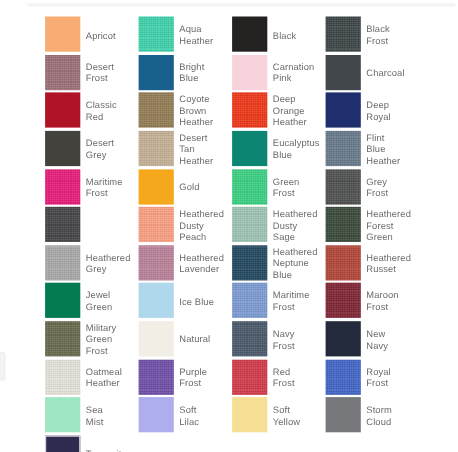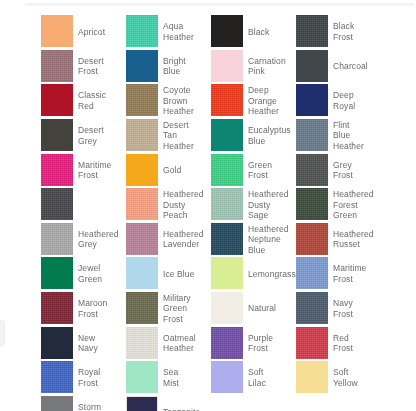--- a/index.html
+++ b/index.html
@@ -223,24 +223,20 @@
       </div>
       <div class="swatch-cell">
         <div class="swatch-chip flat" title="Jewel Green" style="background: rgb(2, 123, 81);"></div>
         <span class="swatch-label">Jewel Green</span>
       </div>
       <div class="swatch-cell">
         <div class="swatch-chip flat" title="Ice Blue" style="background: rgb(175, 216, 236);"></div>
         <span class="swatch-label">Ice Blue</span>
       </div>
       <div class="swatch-cell">
-        <div class="swatch-chip flat" title="Lemongrass" style="background: rgb(217, 237, 146);"></div>
-        <span class="swatch-label">Lemongrass</span>
-      </div>
-      <div class="swatch-cell">
         <div class="swatch-chip" title="Maritime Frost" style="background: rgb(124, 155, 210);"></div>
         <span class="swatch-label">Maritime Frost</span>
       </div>
       <div class="swatch-cell">
         <div class="swatch-chip" title="Maroon Frost" style="background: rgb(126, 36, 51);"></div>
         <span class="swatch-label">Maroon Frost</span>
       </div>
       <div class="swatch-cell">
         <div class="swatch-chip" title="Military Green Frost" style="background: rgb(106, 106, 78);"></div>
         <span class="swatch-label">Military Green Frost</span>

